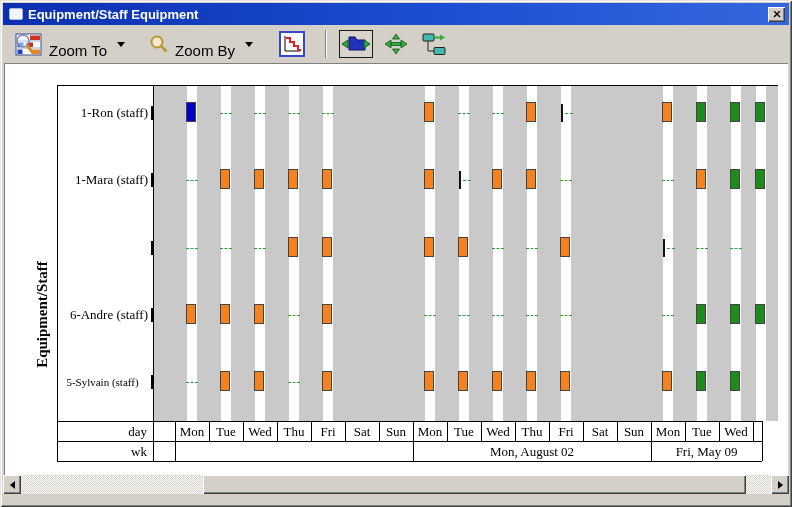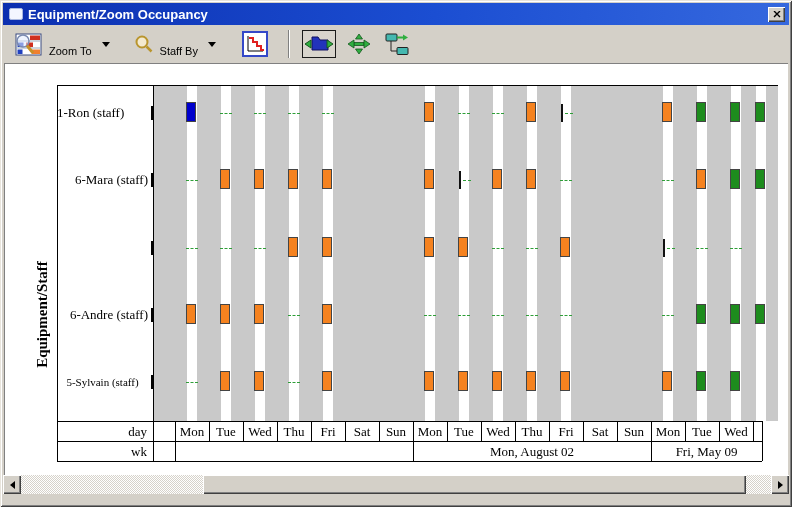--- a/index.html
+++ b/index.html
@@ -14,21 +14,21 @@
     position:absolute;left:3px;top:3px;right:3px;height:22px;
     background:linear-gradient(90deg,#0c2fb0 0%,#1b4ed2 55%,#3568de 100%);
     display:flex;align-items:center;padding:0 4px;color:#fff;
   }
   .app-icon{width:14px;height:12px;background:#f4f6ff;border:1px solid #aab8e0;border-radius:2px;margin:0 5px 0 2px;flex:0 0 auto;}
   .title-text{font-weight:bold;font-size:13px;flex:1;white-space:nowrap;overflow:hidden;}
   .close-btn{width:17px;height:15px;background:#d4d0c8;flex:0 0 auto;
     box-shadow: inset 1px 1px 0 #ffffff, inset -1px -1px 0 #404040, inset -2px -2px 0 #808080;
     display:flex;align-items:center;justify-content:center;}
   .toolbar{position:absolute;left:3px;top:25px;right:3px;height:38px;display:flex;align-items:center;padding-left:10px;}
-  .tb-label{font-size:11px;color:#000;white-space:nowrap;margin-top:13px;}
+  .tb-label{font-size:15px;color:#000;white-space:nowrap;margin-top:13px;}
   .caret{width:0;height:0;border-left:4px solid transparent;border-right:4px solid transparent;border-top:5px solid #000;}
   .tb-btn{display:flex;align-items:center;justify-content:center;background:transparent;}
   .tb-btn.selected{border:1px solid #1a1a1a;background:#d8d4cc;}
   .tb-sep{width:2px;height:28px;border-left:1px solid #808080;border-right:1px solid #ffffff;margin:0 12px 0 10px;}
   .chart-client{position:absolute;left:4px;top:63px;width:784px;height:412px;background:#ffffff;
     box-shadow: inset 1px 1px 0 #808080, inset -1px -1px 0 #ffffff;}
   .abs{position:absolute;}
   .serif{font-family:"Liberation Serif","DejaVu Serif",serif;color:#000;}
   .yaxis-title{position:absolute;left:-62px;top:243px;width:200px;text-align:center;
     transform:rotate(-90deg);font-weight:bold;font-size:15px;}
@@ -42,21 +42,21 @@
   .tri-left{width:0;height:0;border-top:4px solid transparent;border-bottom:4px solid transparent;border-right:5px solid #000;}
   .tri-right{width:0;height:0;border-top:4px solid transparent;border-bottom:4px solid transparent;border-left:5px solid #000;}
 </style>
 </head>
 <body>
 
 <div class="window">
 
   <div class="titlebar">
     <div class="app-icon"></div>
-    <div class="title-text">Equipment/Zoom Occupancy</div>
+    <div class="title-text">Equipment/Staff Equipment</div>
     <div class="close-btn">
       <svg width="8" height="7" viewBox="0 0 8 7">
           <path d="M1 0 L7 6 M7 0 L1 6" stroke="#000" stroke-width="1.4"></path>
         </svg>
     </div>
   </div>
 
   <div class="toolbar">
     <div class="tb-btn" style="margin-right:6px;">
       <svg width="30" height="25" viewBox="0 0 30 25">
@@ -74,21 +74,21 @@
     </div>
     <div class="tb-label" style="margin-right:10px;">Zoom To</div>
     <div class="caret" style="margin-right:24px;"></div>
 
     <div class="tb-btn" style="margin-right:6px;">
       <svg width="20" height="20" viewBox="0 0 20 20">
         <circle cx="8" cy="8" r="5.5" fill="#f3ead0" stroke="#b9952e" stroke-width="2"></circle>
         <line x1="12.5" y1="12.5" x2="17.5" y2="17.5" stroke="#b9952e" stroke-width="2.5"></line>
       </svg>
     </div>
-    <div class="tb-label" style="margin-right:10px;">Staff By</div>
+    <div class="tb-label" style="margin-right:10px;">Zoom By</div>
     <div class="caret" style="margin-right:26px;"></div>
 
     <div class="tb-btn" style="width:26px;height:26px;background:#fff;border:2px solid #3448c8;margin-right:10px;">
       <svg width="20" height="20" viewBox="0 0 20 20">
         <path d="M3 2 L3 17 L18 17" stroke="#000" stroke-width="1" fill="none"></path>
         <path d="M4 4 h4 v4 h4 v4 h4 v4 h3" stroke="#e02020" stroke-width="2" fill="none"></path>
       </svg>
     </div>
 
     <div class="tb-sep"></div>
@@ -178,38 +178,38 @@
       <div class="abs serif" style="left: 545px; top: 359px; width: 34px; height: 19px; line-height: 19px; text-align: center; font-size: 13px;">Fri</div>
       <div class="abs serif" style="left: 579px; top: 359px; width: 34px; height: 19px; line-height: 19px; text-align: center; font-size: 13px;">Sat</div>
       <div class="abs serif" style="left: 613px; top: 359px; width: 34px; height: 19px; line-height: 19px; text-align: center; font-size: 13px;">Sun</div>
       <div class="abs serif" style="left: 647px; top: 359px; width: 34px; height: 19px; line-height: 19px; text-align: center; font-size: 13px;">Mon</div>
       <div class="abs serif" style="left: 681px; top: 359px; width: 34px; height: 19px; line-height: 19px; text-align: center; font-size: 13px;">Tue</div>
       <div class="abs serif" style="left: 715px; top: 359px; width: 34px; height: 19px; line-height: 19px; text-align: center; font-size: 13px;">Wed</div>
       <div class="abs serif" style="left: 53px; top: 379px; width: 90px; height: 19px; line-height: 19px; text-align: right; font-size: 13px;">wk</div>
       <div class="abs serif" style="left: 53px; top: 359px; width: 90px; height: 19px; line-height: 19px; text-align: right; font-size: 13px;">day</div>
       <div class="abs serif" style="left: 409px; top: 379px; width: 238px; height: 19px; line-height: 19px; text-align: center; font-size: 13px;">Mon, August 02</div>
       <div class="abs serif" style="left: 647px; top: 379px; width: 111px; height: 19px; line-height: 19px; text-align: center; font-size: 13px;">Fri, May 09</div>
-      <div class="abs serif" style="left: 53px; top: 41px; width: 91px; height: 18px; line-height: 18px; text-align: left; font-size: 13px; white-space: nowrap;">1-Ron (staff)</div>
+      <div class="abs serif" style="left: 53px; top: 41px; width: 91px; height: 18px; line-height: 18px; text-align: right; font-size: 13px; white-space: nowrap;">1-Ron (staff)</div>
       <div class="abs" style="left: 147px; top: 43px; width: 2px; height: 14px; background: rgb(0, 0, 0);"></div>
       <div class="abs" style="left: 182px; top: 39px; width: 10px; height: 20px; border: 1px solid rgb(68, 68, 68); background: rgb(0, 0, 204);"></div>
       <div class="abs" style="left: 216px; top: 50px; width: 12px; height: 0px; border-top: 1px dashed rgb(47, 158, 56);"></div>
       <div class="abs" style="left: 250px; top: 50px; width: 12px; height: 0px; border-top: 1px dashed rgb(47, 158, 56);"></div>
       <div class="abs" style="left: 284px; top: 50px; width: 12px; height: 0px; border-top: 1px dashed rgb(47, 158, 56);"></div>
       <div class="abs" style="left: 318px; top: 50px; width: 12px; height: 0px; border-top: 1px dashed rgb(47, 158, 56);"></div>
       <div class="abs" style="left: 420px; top: 39px; width: 10px; height: 20px; border: 1px solid rgb(68, 68, 68); background: rgb(245, 130, 31);"></div>
       <div class="abs" style="left: 454px; top: 50px; width: 12px; height: 0px; border-top: 1px dashed rgb(47, 158, 56);"></div>
       <div class="abs" style="left: 488px; top: 50px; width: 12px; height: 0px; border-top: 1px dashed rgb(47, 158, 56);"></div>
       <div class="abs" style="left: 522px; top: 39px; width: 10px; height: 20px; border: 1px solid rgb(68, 68, 68); background: rgb(245, 130, 31);"></div>
       <div class="abs" style="left: 557px; top: 41px; width: 2px; height: 18px; background: rgb(17, 17, 17);"></div>
       <div class="abs" style="left: 561px; top: 50px; width: 8px; height: 0px; border-top: 1px dashed rgb(47, 158, 56);"></div>
       <div class="abs" style="left: 658px; top: 39px; width: 10px; height: 20px; border: 1px solid rgb(68, 68, 68); background: rgb(245, 130, 31);"></div>
       <div class="abs" style="left: 692px; top: 39px; width: 10px; height: 20px; border: 1px solid rgb(68, 68, 68); background: rgb(29, 140, 29);"></div>
       <div class="abs" style="left: 726px; top: 39px; width: 10px; height: 20px; border: 1px solid rgb(68, 68, 68); background: rgb(29, 140, 29);"></div>
       <div class="abs" style="left: 751px; top: 39px; width: 10px; height: 20px; border: 1px solid rgb(68, 68, 68); background: rgb(29, 140, 29);"></div>
-      <div class="abs serif" style="left: 53px; top: 108px; width: 91px; height: 18px; line-height: 18px; text-align: right; font-size: 13px; white-space: nowrap;">6-Mara (staff)</div>
+      <div class="abs serif" style="left: 53px; top: 108px; width: 91px; height: 18px; line-height: 18px; text-align: right; font-size: 13px; white-space: nowrap;">1-Mara (staff)</div>
       <div class="abs" style="left: 147px; top: 110px; width: 2px; height: 14px; background: rgb(0, 0, 0);"></div>
       <div class="abs" style="left: 182px; top: 117px; width: 12px; height: 0px; border-top: 1px dashed rgb(47, 158, 56);"></div>
       <div class="abs" style="left: 216px; top: 106px; width: 10px; height: 20px; border: 1px solid rgb(68, 68, 68); background: rgb(245, 130, 31);"></div>
       <div class="abs" style="left: 250px; top: 106px; width: 10px; height: 20px; border: 1px solid rgb(68, 68, 68); background: rgb(245, 130, 31);"></div>
       <div class="abs" style="left: 284px; top: 106px; width: 10px; height: 20px; border: 1px solid rgb(68, 68, 68); background: rgb(245, 130, 31);"></div>
       <div class="abs" style="left: 318px; top: 106px; width: 10px; height: 20px; border: 1px solid rgb(68, 68, 68); background: rgb(245, 130, 31);"></div>
       <div class="abs" style="left: 420px; top: 106px; width: 10px; height: 20px; border: 1px solid rgb(68, 68, 68); background: rgb(245, 130, 31);"></div>
       <div class="abs" style="left: 455px; top: 108px; width: 2px; height: 18px; background: rgb(17, 17, 17);"></div>
       <div class="abs" style="left: 459px; top: 117px; width: 8px; height: 0px; border-top: 1px dashed rgb(47, 158, 56);"></div>
       <div class="abs" style="left: 488px; top: 106px; width: 10px; height: 20px; border: 1px solid rgb(68, 68, 68); background: rgb(245, 130, 31);"></div>

